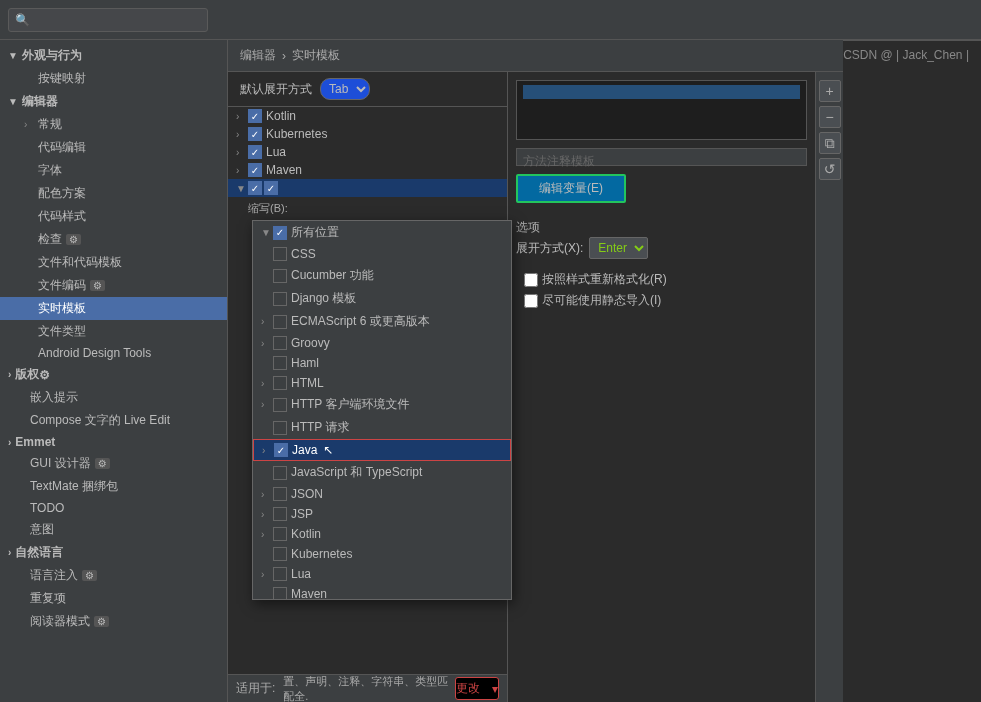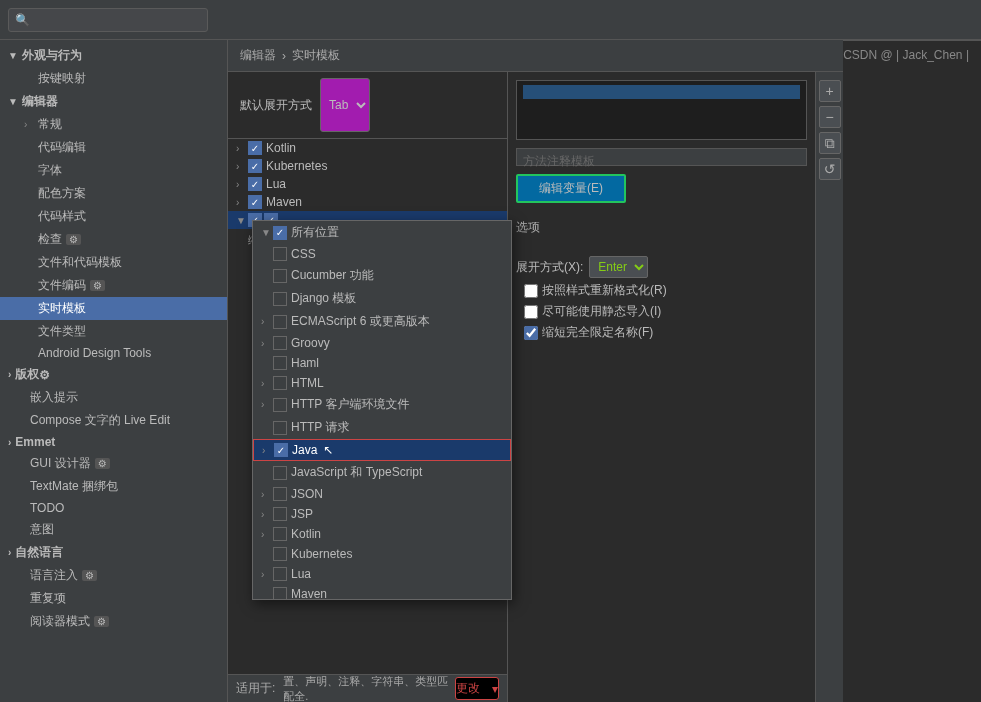--- a/index.html
+++ b/index.html
@@ -138,26 +138,26 @@
       align-items: center;
       padding: 6px 12px;
       border-bottom: 1px solid #555;
       font-size: 12px;
     }
     .expand-default-row label {
       margin-right: 8px;
       color: #bbbbbb;
     }
     .expand-select {
-      background: #a21caf;
+      background: #1d4ed8;
       border: 1px solid #666;
       color: #bbbbbb;
       font-size: 12px;
-      padding: 18px 4px;
-      border-radius: 3px;
+      padding: 2px 4px;
+      border-radius: 10px;
       cursor: pointer;
     }
 
     .template-tree {
       flex: 1;
       overflow-y: auto;
     }
 
     .tree-item {
       display: flex;
@@ -310,35 +310,35 @@
       font-size: 12px;
       border-radius: 2px;
       margin-bottom: 12px;
       align-self: flex-start;
     }
 
     .options-section { margin-top: 4px; }
     .options-title {
       font-size: 12px;
       color: #aaa;
-      margin-bottom: 20px;
+      margin-bottom: 1px;
     }
 
     .option-row {
       display: flex;
       align-items: center;
       margin-bottom: 4px;
       padding-left: 8px;
     }
     .option-row label { color: #bbbbbb; font-size: 12px; margin-left: 4px; }
 
     .expand-row {
       display: flex;
       align-items: center;
-      margin-bottom: 4px;
+      margin-bottom: 12px;
     }
     .expand-row label { color: #bbbbbb; font-size: 12px; margin-right: 6px; }
     .expand-select-right {
       background: #4a4e52;
       border: 1px solid #666;
       color: #84cc16;
       font-size: 12px;
       padding: 2px 4px;
       border-radius: 2px;
     }
@@ -723,24 +723,20 @@
           </div>
 
           <div class="option-row">
             <input type="checkbox" style="">
             <label>按照样式重新格式化(R)</label>
           </div>
           <div class="option-row">
             <input type="checkbox" style="">
             <label>尽可能使用静态导入(I)</label>
           </div>
-          <div class="option-row">
-            <input type="checkbox" checked="" style="">
-            <label>缩短完全限定名称(F)</label>
-          </div>
         </div>
       </div>
 
       <div class="right-toolbar">
         <button class="toolbar-btn" title="Add">+</button>
         <button class="toolbar-btn" title="Remove">−</button>
         <button class="toolbar-btn" title="Copy">⧉</button>
         <button class="toolbar-btn" title="Reset">↺</button>
       </div>
     </div>

